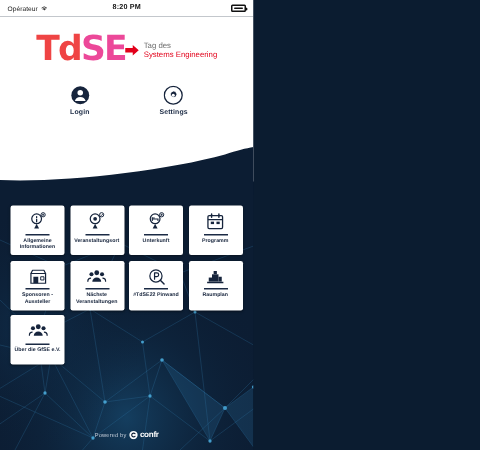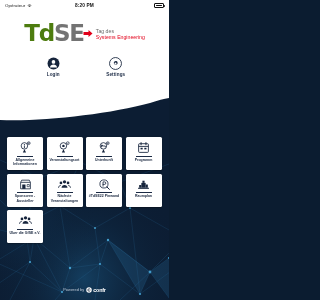--- a/index.html
+++ b/index.html
@@ -36,22 +36,22 @@
     background:#ffffff;z-index:10;overflow:hidden;
   }
   .logo-row{
     position:absolute;top:7px;left:0;width:169px;height:30px;
     display:flex;align-items:center;justify-content:center;gap:3px;
   }
   .logo-mark{
     display:flex;align-items:baseline;
     font-weight:bold;letter-spacing:-1.2px;line-height:1;
   }
-  .logo-td{font-size:23px;color:#4d7c0f;font-family:"DejaVu Sans",sans-serif;}
-  .logo-se{font-size:23px;color:#737373;font-family:"DejaVu Sans",sans-serif;}
+  .logo-td{font-size:23px;color:#ef4444;font-family:"DejaVu Sans",sans-serif;}
+  .logo-se{font-size:23px;color:#ec4899;font-family:"DejaVu Sans",sans-serif;}
   .logo-arrow{
     width:10px;height:9px;position:relative;margin-left:-1px;
     align-self:center;
   }
   .logo-arrow svg{display:block;}
   .logo-tag{line-height:1.25;padding-top:2px;}
   .logo-tag .l1{font-size:5.2px;color:#6b6b6b;}
   .logo-tag .l2{font-size:5.2px;color:#e2001a;}
 
   

